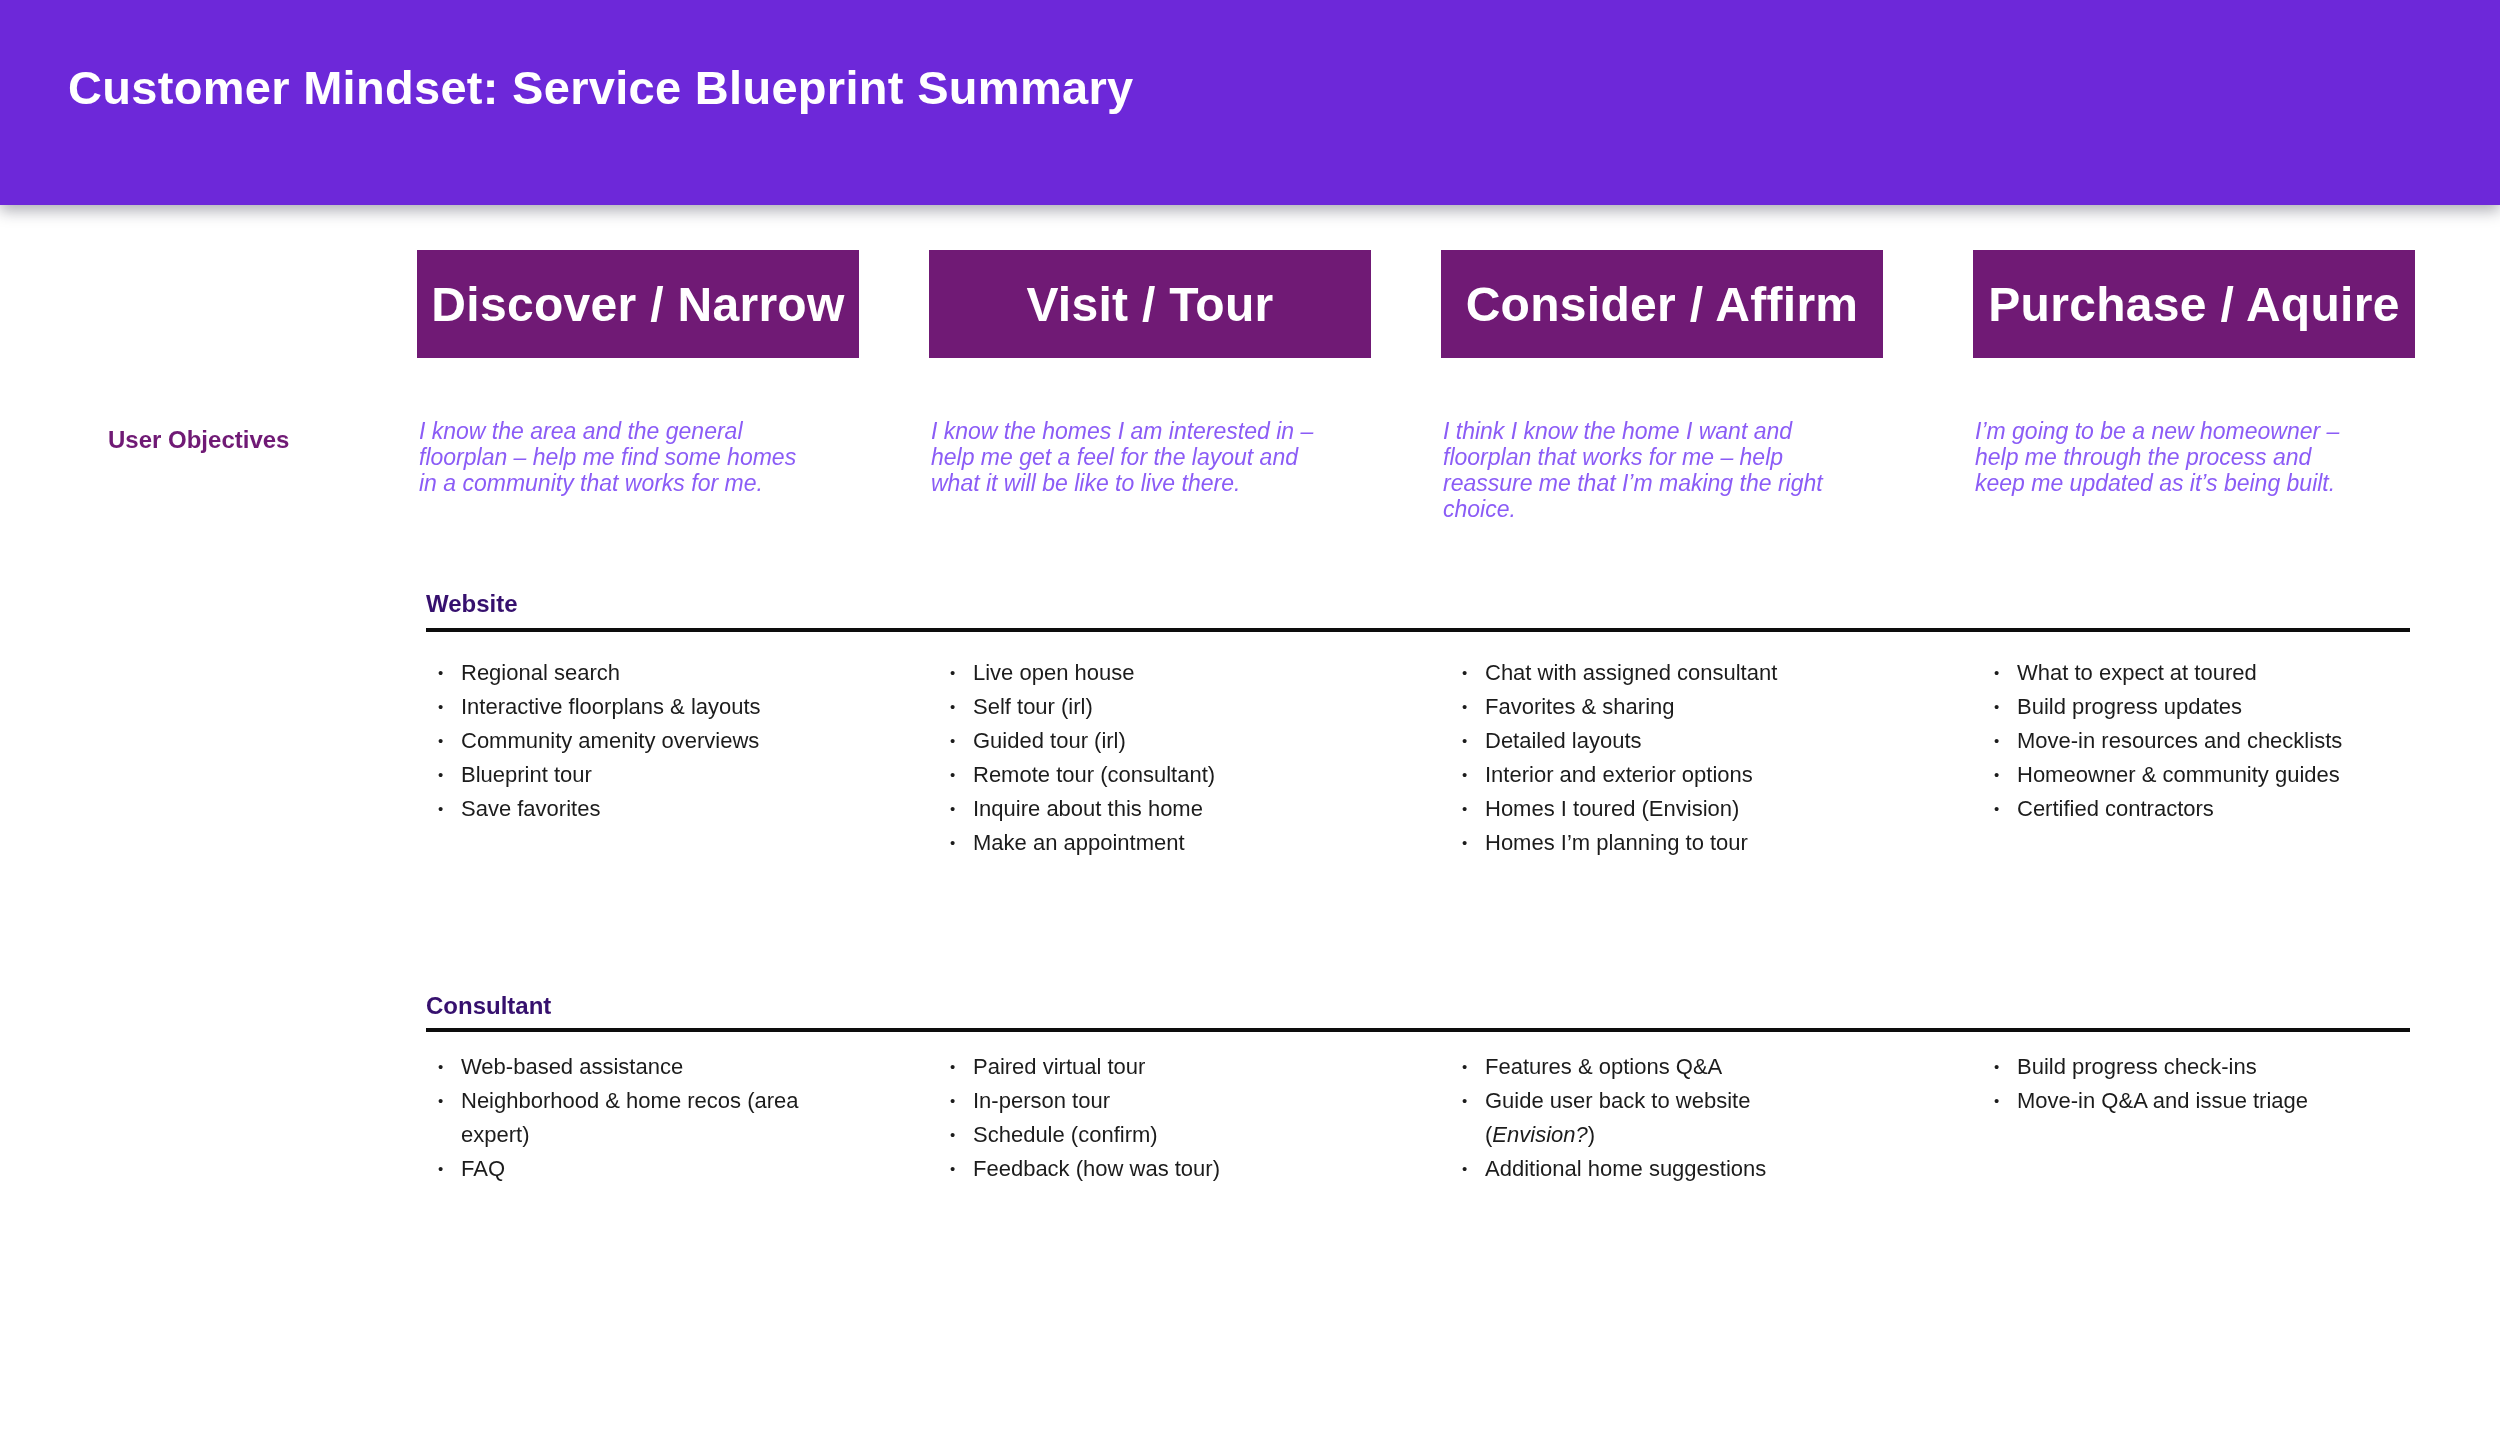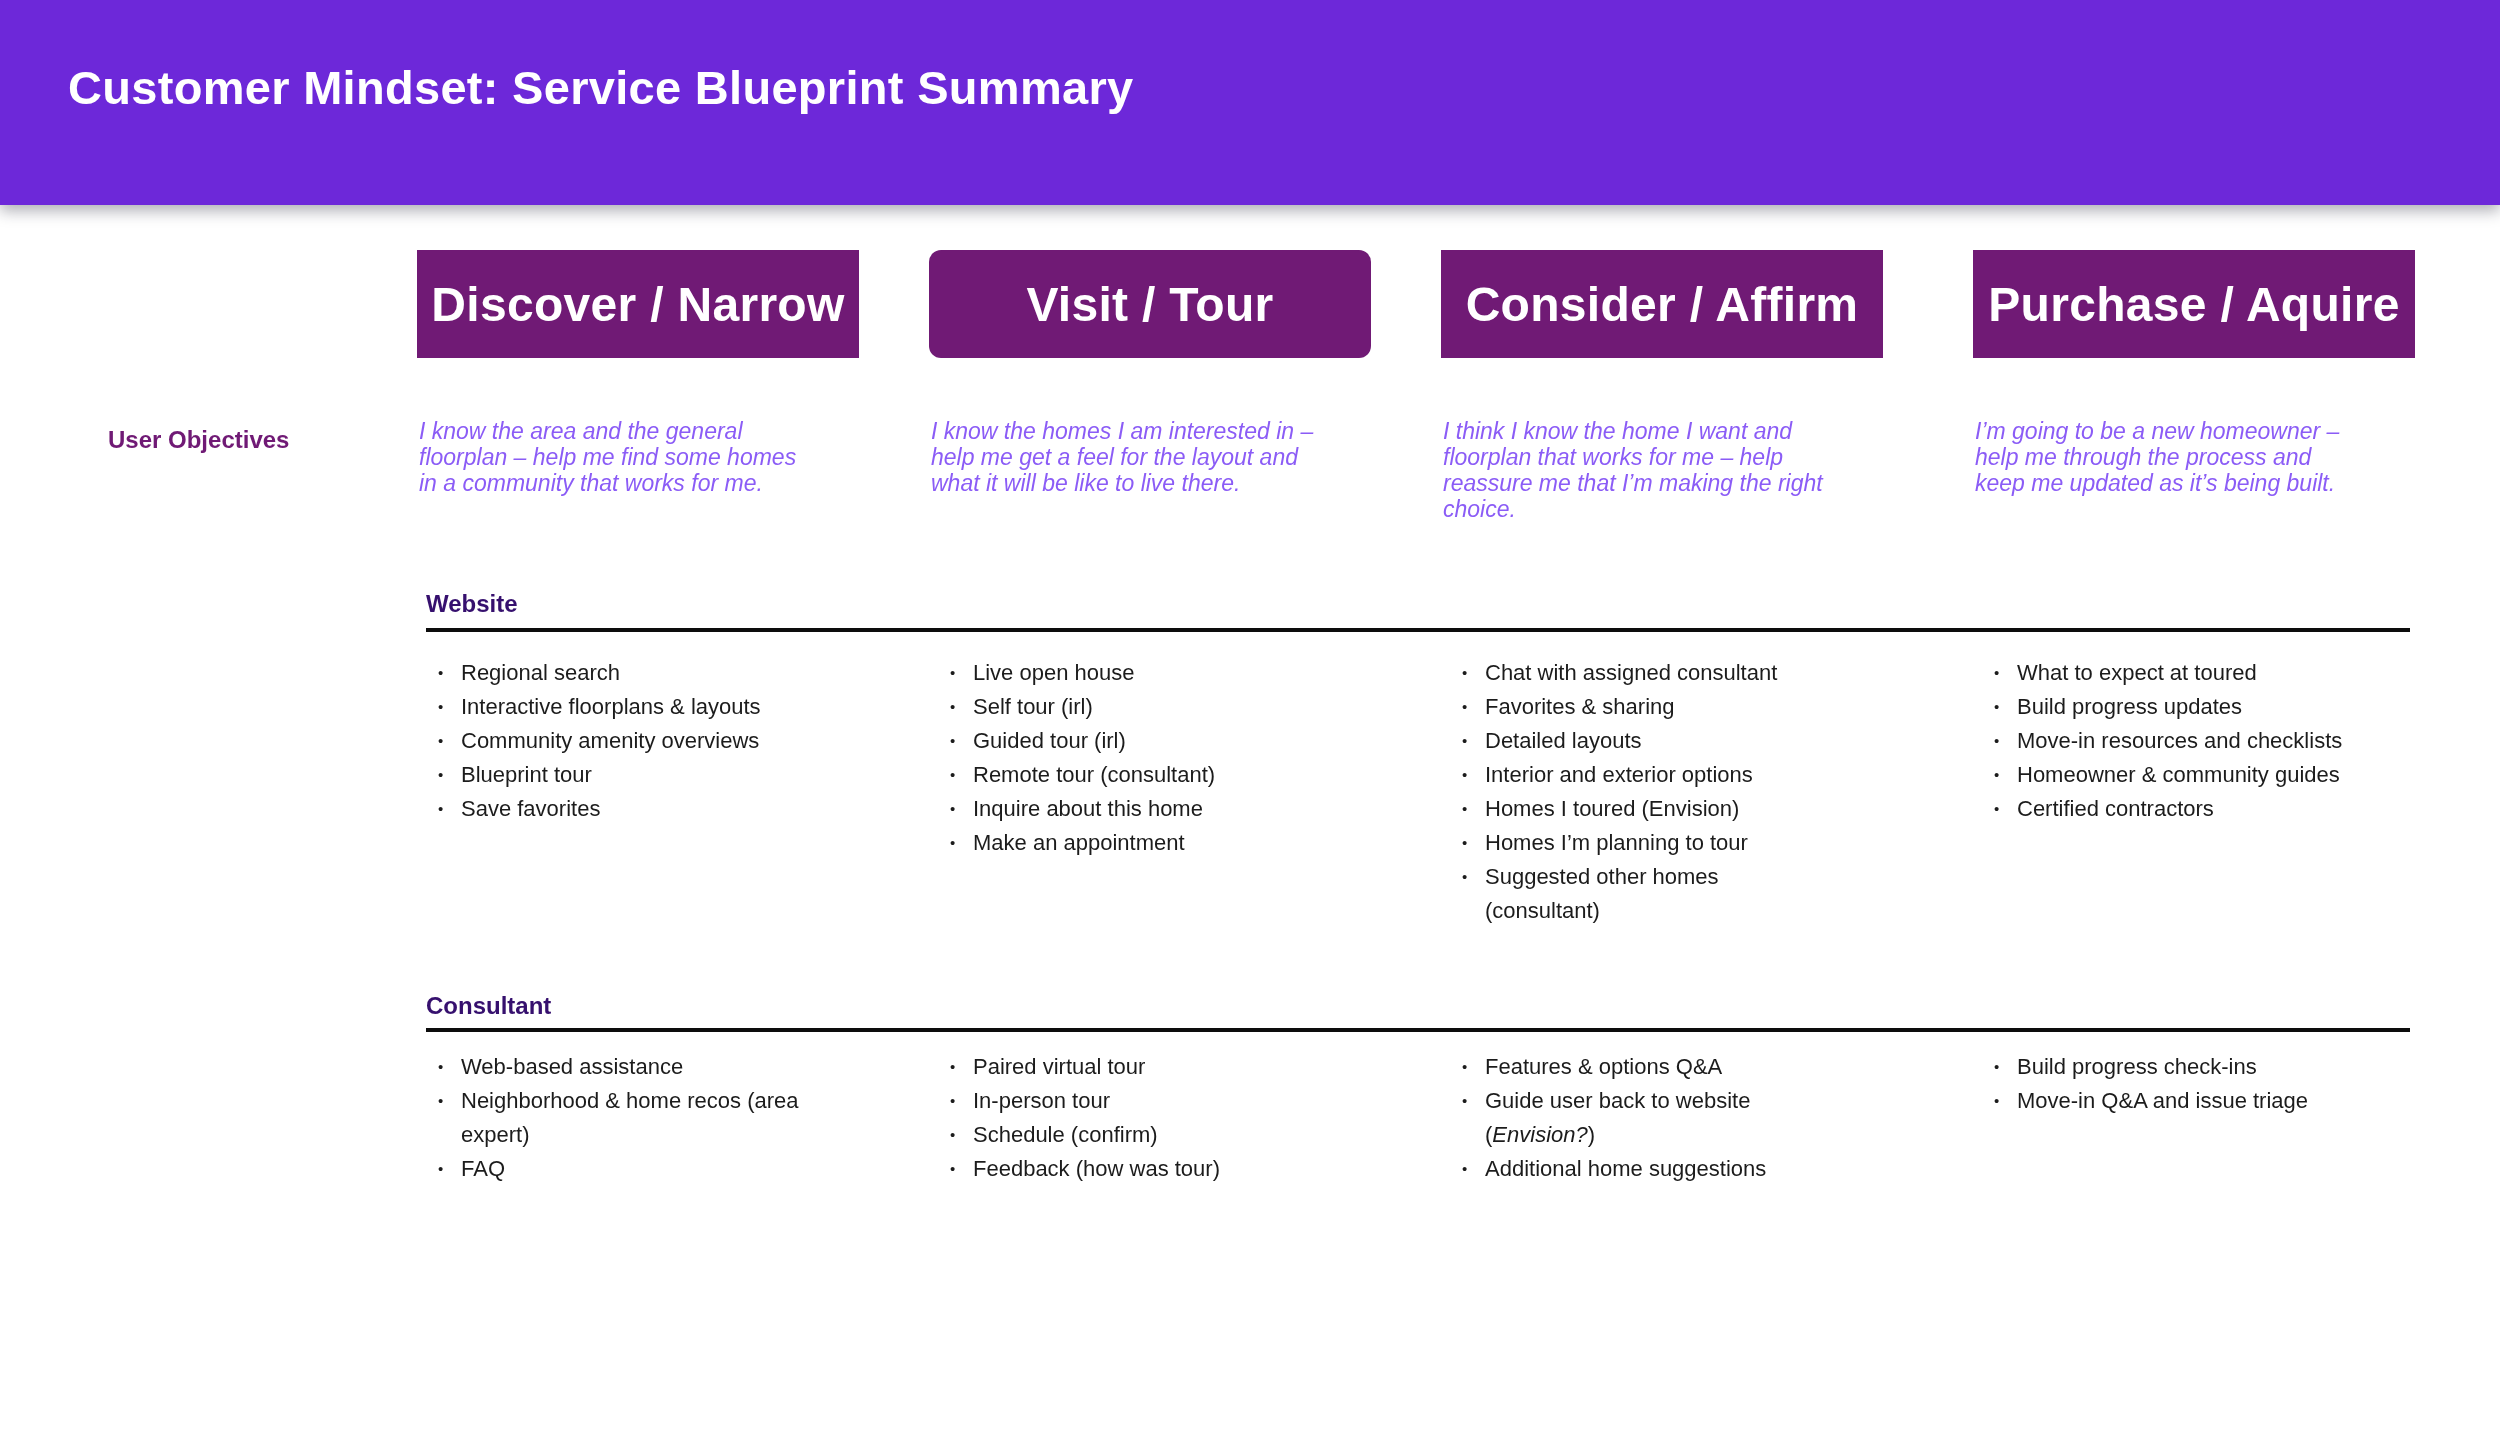--- a/index.html
+++ b/index.html
@@ -13,21 +13,21 @@
     position:absolute; left:0; top:0; width:2500px; height:205px;
     background:#6d28d9; box-shadow:0 6px 14px rgba(30,30,50,0.35);text-decoration:underline;
   }
   .banner h1 {
     position:absolute; left:68px; top:60px; margin:0;
     font-size:47px; font-weight:bold; letter-spacing:0.3px; color:#ffffff;
     white-space:nowrap;
   }
   
   .c1 { left:417px; }
-  .c2 { left:929px;border-radius:12px; }
+  .c2 { left:929px; }
   .c3 { left:1441px; }
   .c4 { left:1973px; }
   
   .stage {
     position:absolute; top:250px; width:442px; height:108px;
     background:#701a75; color:#ffffff;
     display:flex; align-items:center; justify-content:center;
     font-size:48px; font-weight:bold; letter-spacing:0.3px;
   }
   
@@ -107,21 +107,20 @@
       <li>Inquire about this home</li>
       <li>Make an appointment</li>
     </ul>
   <ul class="bullets row-website c3">
       <li>Chat with assigned consultant</li>
       <li>Favorites &amp; sharing</li>
       <li>Detailed layouts</li>
       <li>Interior and exterior options</li>
       <li>Homes I toured (Envision)</li>
       <li>Homes I’m planning to tour</li>
-      <li>Suggested other homes (consultant)</li>
     </ul>
   <ul class="bullets row-website c4">
       <li>What to expect at toured</li>
       <li>Build progress updates</li>
       <li>Move-in resources and checklists</li>
       <li>Homeowner &amp; community guides</li>
       <li>Certified contractors</li>
     </ul>
 
   <div class="section-label label-consultant">Consultant</div>

